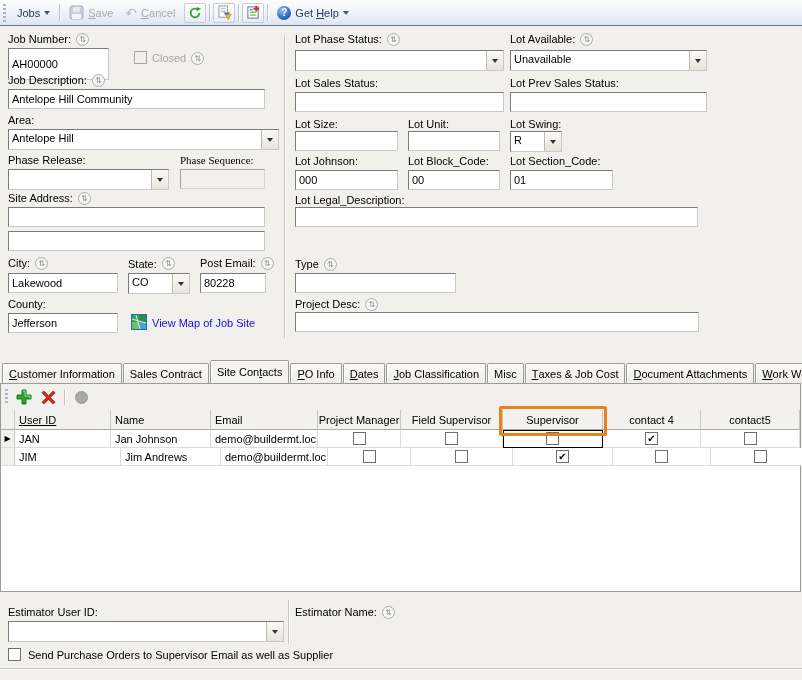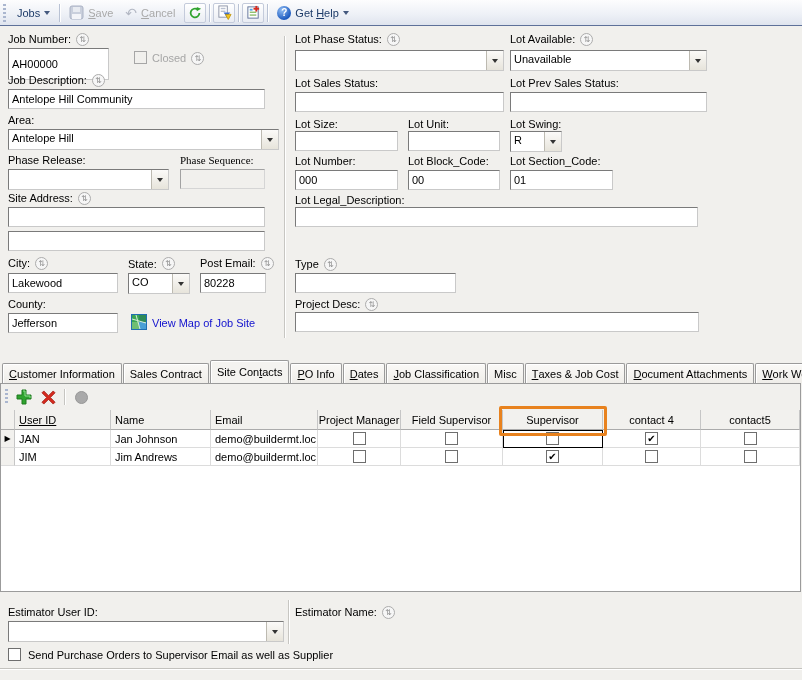--- a/index.html
+++ b/index.html
@@ -285,21 +285,21 @@
 <input class="inp" style="left: 295px; top: 131px; width: 103px; height: 20px;" readonly="" value="">
 <input class="inp" style="left: 408px; top: 131px; width: 92px; height: 20px;" readonly="" value="">
 <div class="ddl" style="left:510px;top:131px;width:52px;height:21px;">
   <span class="v">R</span>
   <span class="b">
       <i></i>
     </span>
 </div>
 
 <div class="lbl" style="left:295px;top:154px;">
-  <span>Lot Number:</span>
+  <span>Lot Johnson:</span>
 </div>
 <div class="lbl" style="left:408px;top:154px;">
   <span>Lot Block_Code:</span>
 </div>
 <div class="lbl" style="left:510px;top:154px;">
   <span>Lot Section_Code:</span>
 </div>
 <input class="inp" style="left: 295px; top: 170px; width: 103px; height: 20px;" readonly="" value="000">
 <input class="inp" style="left: 408px; top: 170px; width: 92px; height: 20px;" readonly="" value="00">
 <input class="inp" style="left: 510px; top: 170px; width: 103px; height: 20px;" readonly="" value="01">
@@ -387,21 +387,21 @@
         </div>
         <div class="dcell ctr" style="width: 98px;">
           <span class="cb">✔</span>
         </div>
         <div class="dcell ctr" style="width: 99px;">
           <span class="cb"></span>
         </div>
       </div>
       <div class="grow" style="top: 64px;">
         <div class="selcell" style="width: 14px;"></div>
-        <div class="dcell " style="width: 96px;">JIM</div>
+        <div class="dcell " style="width: 106px;">JIM</div>
         <div class="dcell " style="width: 100px;">Jim Andrews</div>
         <div class="dcell " style="width: 107px;">demo@buildermt.loc</div>
         <div class="dcell ctr" style="width: 83px;">
           <span class="cb"></span>
         </div>
         <div class="dcell ctr" style="width: 102px;">
           <span class="cb"></span>
         </div>
         <div class="dcell ctr" style="width: 100px;">
           <span class="cb">✔</span>

